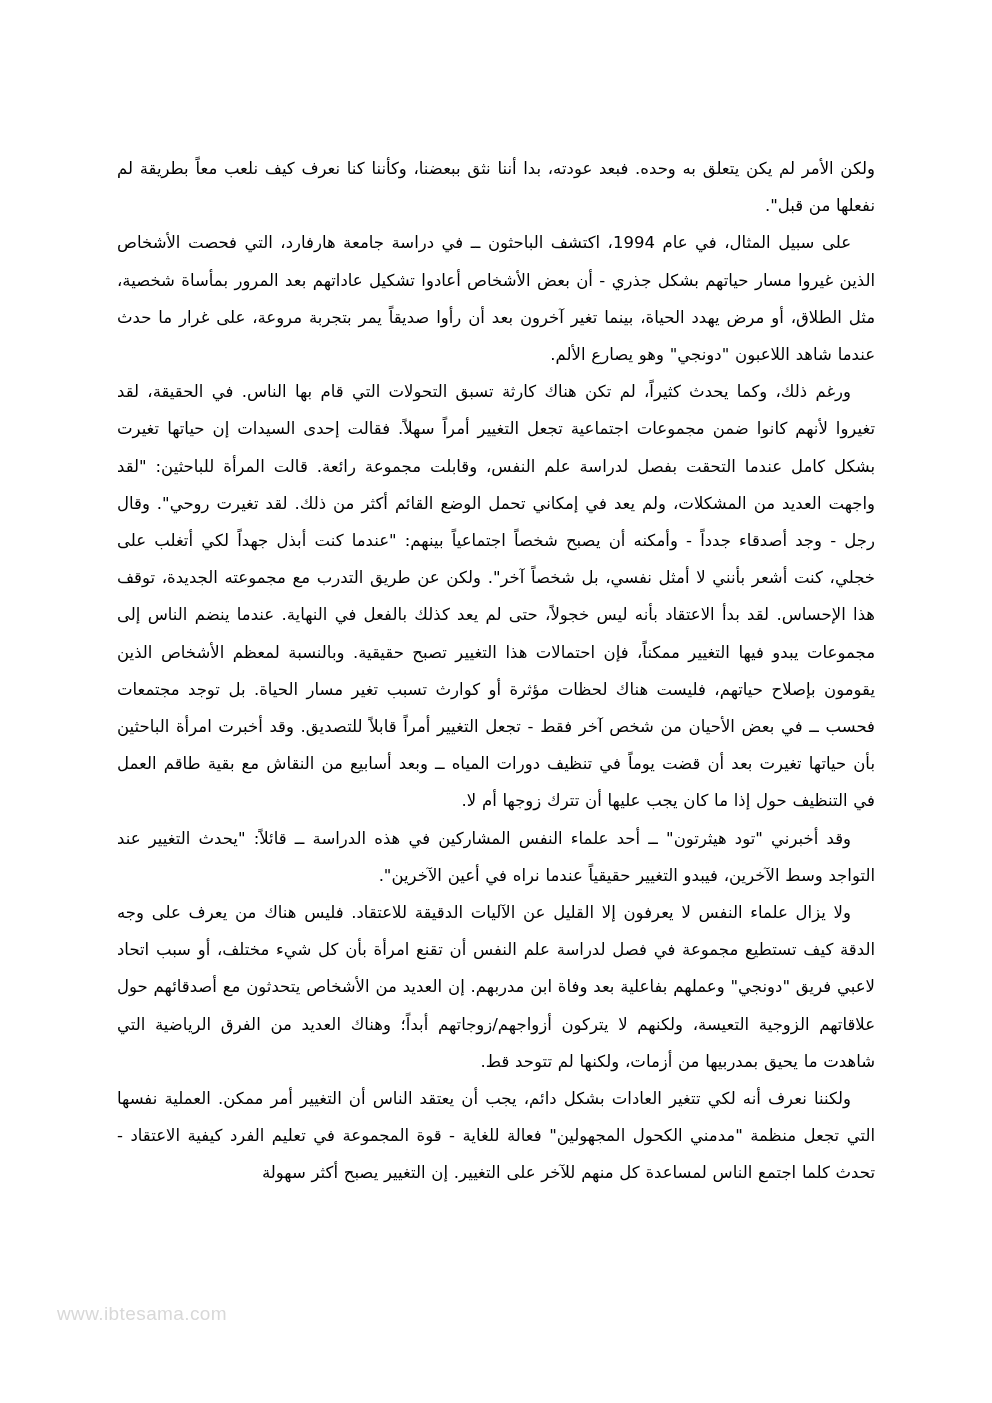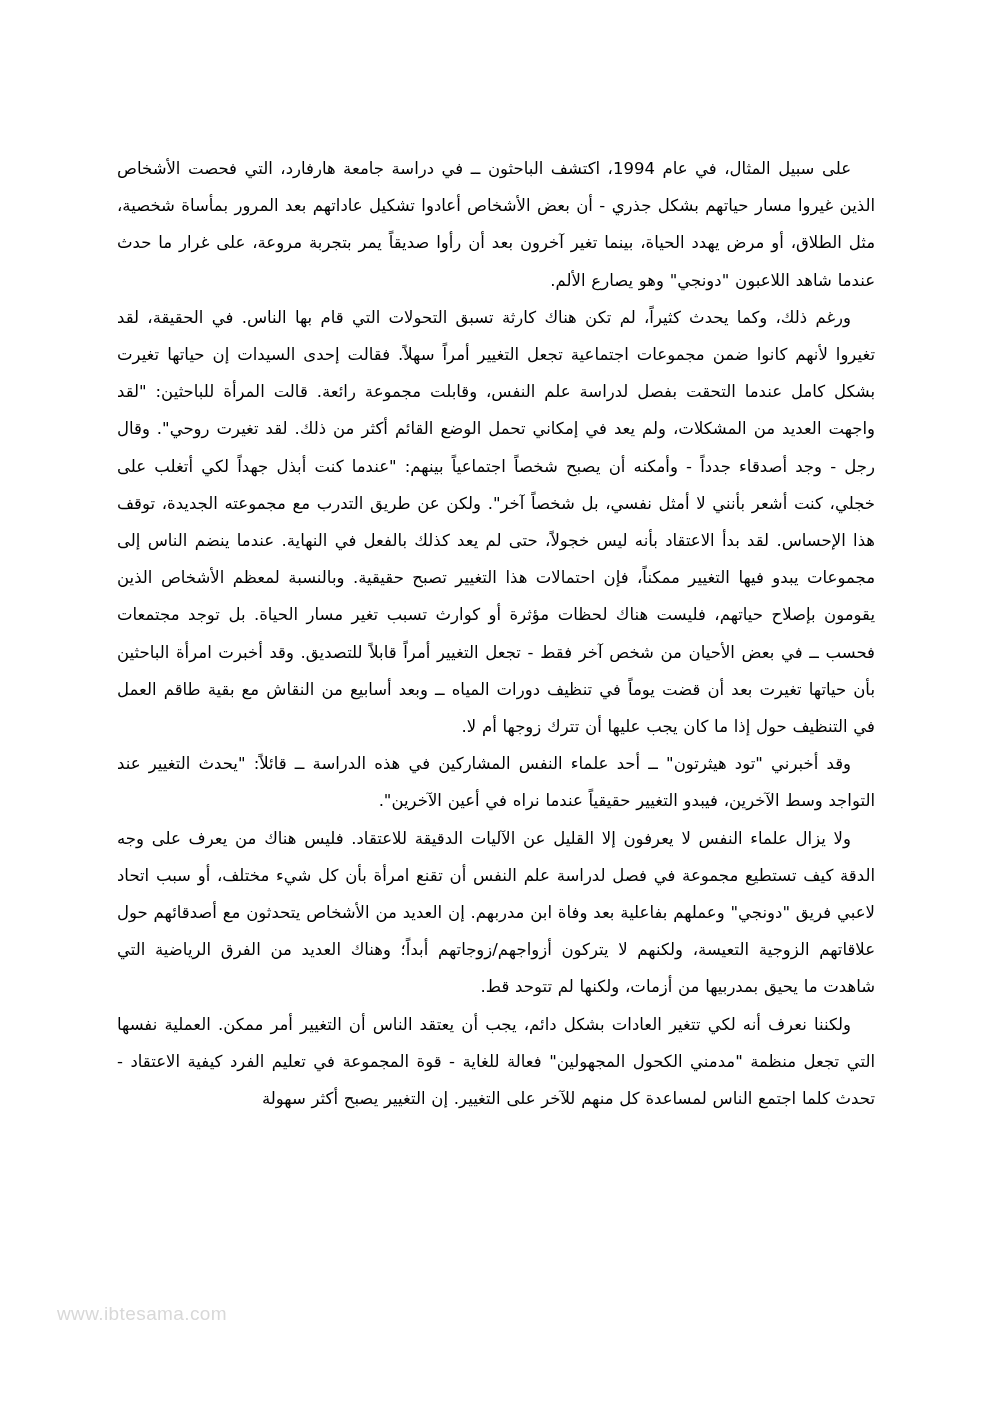--- a/index.html
+++ b/index.html
@@ -57,20 +57,21 @@
     white-space: nowrap;
     user-select: none;
   }
 </style>
 </head>
 <body>
 
 <div class="page">
 
   <div class="content">
+    <p class="para">ولكن الأمر لم يكن يتعلق به وحده. فبعد عودته، بدا أننا نثق ببعضنا، وكأننا كنا نعرف كيف نلعب معاً بطريقة لم نفعلها من قبل".</p>
     <p class="para indent">على سبيل المثال، في عام 1994، اكتشف الباحثون ــ في دراسة جامعة هارفارد، التي فحصت الأشخاص الذين غيروا مسار حياتهم بشكل جذري - أن بعض الأشخاص أعادوا تشكيل عاداتهم بعد المرور بمأساة شخصية، مثل الطلاق، أو مرض يهدد الحياة، بينما تغير آخرون بعد أن رأوا صديقاً يمر بتجربة مروعة، على غرار ما حدث عندما شاهد اللاعبون "دونجي" وهو يصارع الألم.</p>
     <p class="para indent">ورغم ذلك، وكما يحدث كثيراً، لم تكن هناك كارثة تسبق التحولات التي قام بها الناس. في الحقيقة، لقد تغيروا لأنهم كانوا ضمن مجموعات اجتماعية تجعل التغيير أمراً سهلاً. فقالت إحدى السيدات إن حياتها تغيرت بشكل كامل عندما التحقت بفصل لدراسة علم النفس، وقابلت مجموعة رائعة. قالت المرأة للباحثين: "لقد واجهت العديد من المشكلات، ولم يعد في إمكاني تحمل الوضع القائم أكثر من ذلك. لقد تغيرت روحي". وقال رجل - وجد أصدقاء جدداً - وأمكنه أن يصبح شخصاً اجتماعياً بينهم: "عندما كنت أبذل جهداً لكي أتغلب على خجلي، كنت أشعر بأنني لا أمثل نفسي، بل شخصاً آخر". ولكن عن طريق التدرب مع مجموعته الجديدة، توقف هذا الإحساس. لقد بدأ الاعتقاد بأنه ليس خجولاً، حتى لم يعد كذلك بالفعل في النهاية. عندما ينضم الناس إلى مجموعات يبدو فيها التغيير ممكناً، فإن احتمالات هذا التغيير تصبح حقيقية. وبالنسبة لمعظم الأشخاص الذين يقومون بإصلاح حياتهم، فليست هناك لحظات مؤثرة أو كوارث تسبب تغير مسار الحياة. بل توجد مجتمعات فحسب ــ في بعض الأحيان من شخص آخر فقط - تجعل التغيير أمراً قابلاً للتصديق. وقد أخبرت امرأة الباحثين بأن حياتها تغيرت بعد أن قضت يوماً في تنظيف دورات المياه ــ وبعد أسابيع من النقاش مع بقية طاقم العمل في التنظيف حول إذا ما كان يجب عليها أن تترك زوجها أم لا.</p>
     <p class="para indent">وقد أخبرني "تود هيثرتون" ــ أحد علماء النفس المشاركين في هذه الدراسة ــ قائلاً: "يحدث التغيير عند التواجد وسط الآخرين، فيبدو التغيير حقيقياً عندما نراه في أعين الآخرين".</p>
     <p class="para indent">ولا يزال علماء النفس لا يعرفون إلا القليل عن الآليات الدقيقة للاعتقاد. فليس هناك من يعرف على وجه الدقة كيف تستطيع مجموعة في فصل لدراسة علم النفس أن تقنع امرأة بأن كل شيء مختلف، أو سبب اتحاد لاعبي فريق "دونجي" وعملهم بفاعلية بعد وفاة ابن مدربهم. إن العديد من الأشخاص يتحدثون مع أصدقائهم حول علاقاتهم الزوجية التعيسة، ولكنهم لا يتركون أزواجهم/زوجاتهم أبداً؛ وهناك العديد من الفرق الرياضية التي شاهدت ما يحيق بمدربيها من أزمات، ولكنها لم تتوحد قط.</p>
     <p class="para indent">ولكننا نعرف أنه لكي تتغير العادات بشكل دائم، يجب أن يعتقد الناس أن التغيير أمر ممكن. العملية نفسها التي تجعل منظمة "مدمني الكحول المجهولين" فعالة للغاية - قوة المجموعة في تعليم الفرد كيفية الاعتقاد - تحدث كلما اجتمع الناس لمساعدة كل منهم للآخر على التغيير. إن التغيير يصبح أكثر سهولة</p>
   </div>
 
   <div class="watermark">www.ibtesama.com</div>
 
 </div>

